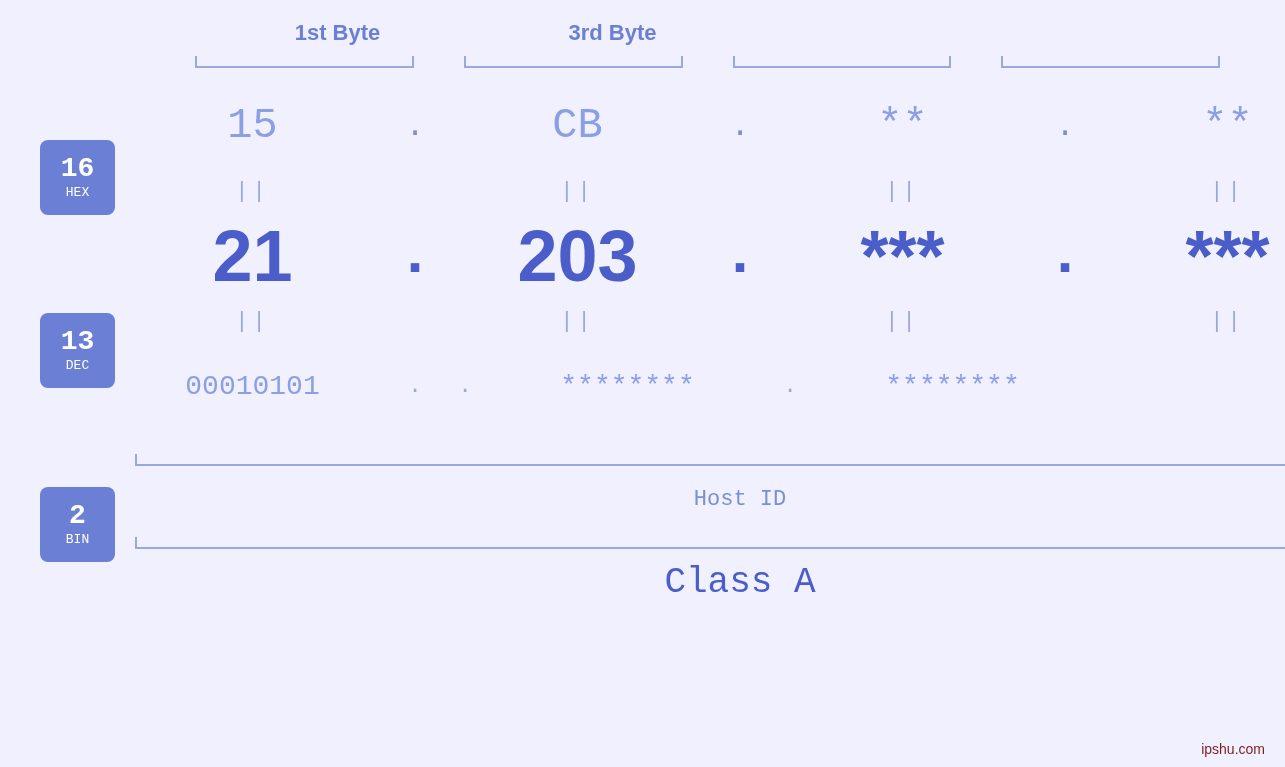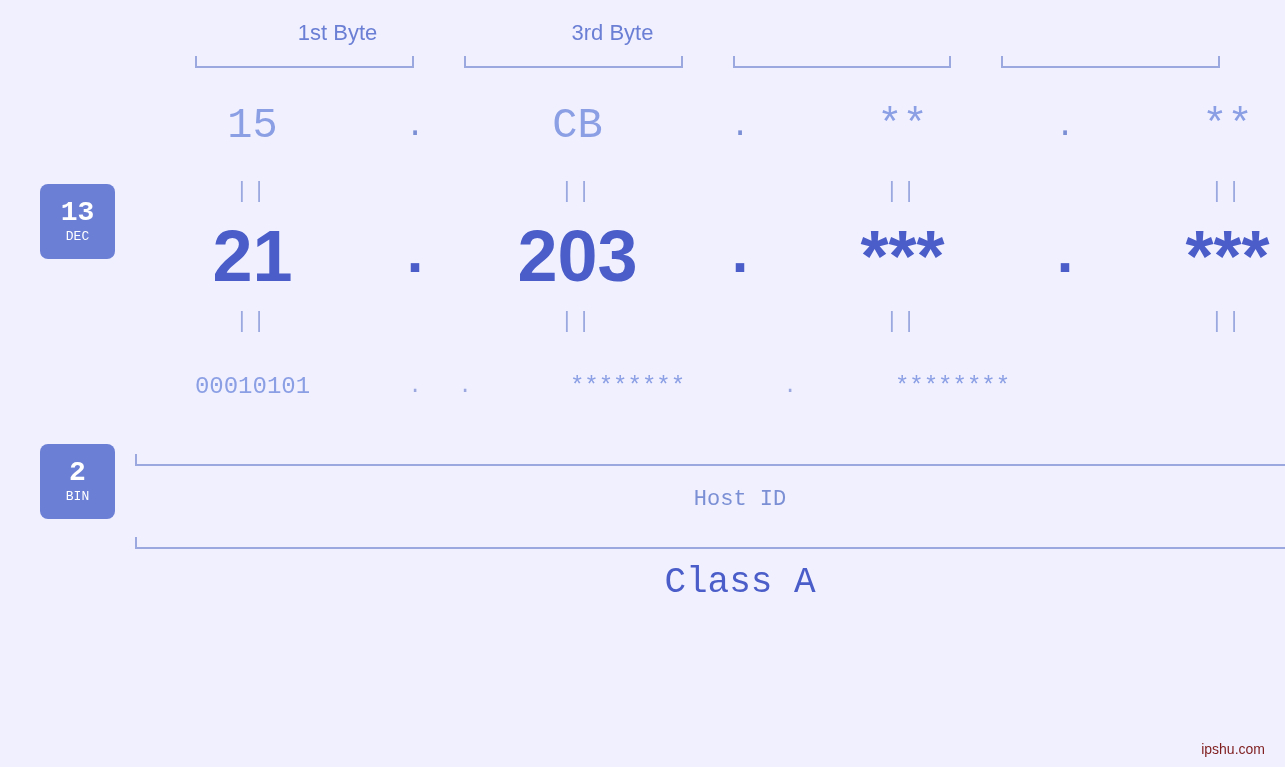--- a/index.html
+++ b/index.html
@@ -30,20 +30,21 @@
       margin-left: 160px;
       margin-bottom: 10px;
     }
 
     .byte-header {
       width: 275px;
       text-align: center;
       color: #6b7fd4;
       font-size: 22px;
       font-family: Arial, sans-serif;
+      font-weight: bold;
     }
 
     
     .rows-area {
       display: flex;
       margin-left: 0px;
     }
 
     
     .badges-col {
@@ -125,21 +126,21 @@
     }
 
     .dec-row .dot {
       font-size: 60px;
       font-weight: bold;
       color: #4a5dc8;
     }
 
     
     .bin-row .value {
-      font-size: 24px;
+      font-size: 28px;
       color: #8b9fe4;
       font-family: 'Courier New', Courier, monospace;
     }
 
     
     .equals-row {
       display: flex;
       align-items: center;
       height: 40px;
     }
@@ -355,20 +356,24 @@
     </div>
     <div class="single-bracket">
       <div class="right-tick"></div>
     </div>
   </div>
 
   <div class="rows-area">
 
     <div class="badges-col">
       <div class="badge">
+        <span class="badge-number">16</span>
+        <span class="badge-label">HEX</span>
+      </div>
+      <div class="badge">
         <span class="badge-number">13</span>
         <span class="badge-label">DEC</span>
       </div>
       <div class="badge">
         <span class="badge-number">2</span>
         <span class="badge-label">BIN</span>
       </div>
     </div>
 
     <div class="content-area">

